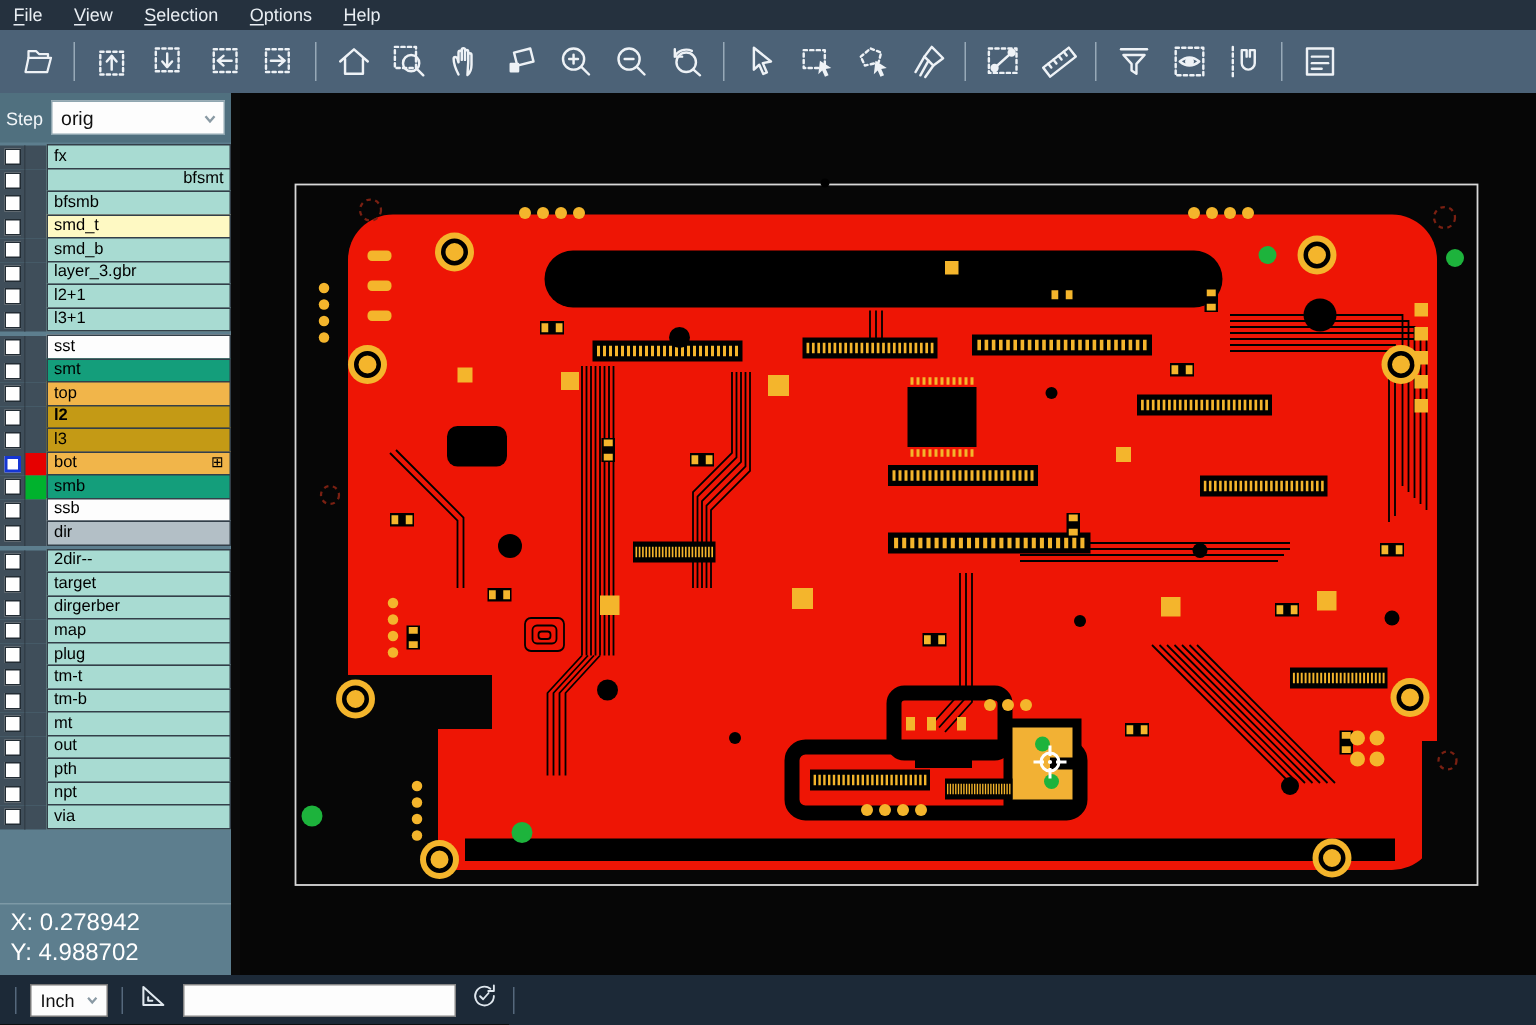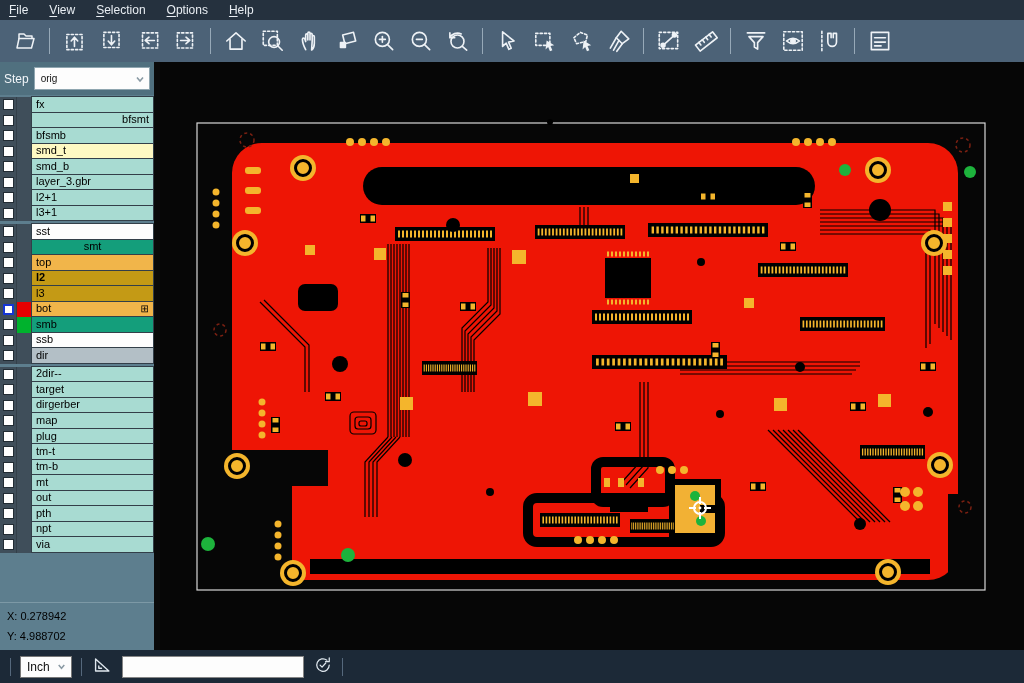--- a/index.html
+++ b/index.html
@@ -18,33 +18,33 @@
   .tb-btn{width:37px;height:36px;display:flex;align-items:center;justify-content:center;flex:none;}
   .tb-btn svg{stroke:#eef2f6;fill:none;stroke-width:1.5;stroke-linecap:round;stroke-linejoin:round;}
   .tb-sep{width:1px;height:26px;background:#97a9b8;margin:0 6px;flex:none;}
 
   
   .sidebar{position:absolute;top:62px;left:0;width:154px;height:588px;background:#5d7e8e;}
   .step-row{height:33px;display:flex;align-items:center;padding:0 4px;gap:5px;background:#50707f;
             color:#f2f6f9;font-size:12px;}
   .step-select{flex:1;height:23px;background:#fdfdfd;border:1px solid #8fa6b0;display:flex;
                align-items:center;justify-content:space-between;padding:0 2px 0 6px;color:#111;
-               font-size:10px;box-sizing:border-box;}
+               font-size:13px;box-sizing:border-box;}
   .layer-list{padding-top:2px;}
   .layer-group{margin-bottom:3px;}
   .layer-row{display:flex;align-items:stretch;height:15.5px;box-sizing:border-box;}
   .cb-cell{width:16px;flex:none;display:flex;align-items:center;justify-content:center;background:#3f4e5a;}
   .cb{width:11px;height:11px;background:#fff;border:1px solid #222c34;box-sizing:border-box;}
   .cb.sel{border:2px solid #1536d4;}
   .swatch{width:14px;flex:none;background:#3f4e5a;border-left:1px solid #333f49;}
   .label-cell{flex:1;font-size:11px;color:#000;padding:0 4px;border:1px solid #333f49;margin-top:-1px;
               display:flex;justify-content:space-between;align-items:center;line-height:13px;overflow:hidden;}
   .grid-glyph{font-size:10px;line-height:10px;color:#000;}
   .coords{position:absolute;bottom:0;left:0;right:0;height:44px;border-top:1px solid #7d99a6;
-          color:#000000;font-size:11px;padding:3px 0 0 7px;line-height:20px;background:#5d7e8e;}
+          color:#ffffff;font-size:16px;padding:3px 0 0 7px;line-height:20px;background:#5d7e8e;}
 
   
   .canvas{position:absolute;top:62px;left:160px;width:864px;height:588px;background:#060606;}
   .canvas svg{display:block;}
 
   
   .statusbar{position:absolute;bottom:0;left:0;right:0;height:33px;background:#1c2937;
              display:flex;align-items:center;gap:9px;padding-left:10px;}
   .sb-sep{width:1px;height:18px;background:#55687c;flex:none;}
   .unit-select{width:52px;height:22px;background:#fdfdfd;border:1px solid #777;display:flex;
@@ -314,21 +314,21 @@
             <div class="swatch"></div>
             <div class="label-cell" style="background: rgb(253, 253, 253);">
               <span>sst</span>
             </div>
           </div>
           <div class="layer-row">
             <div class="cb-cell">
               <div class="cb"></div>
             </div>
             <div class="swatch"></div>
-            <div class="label-cell" style="background: rgb(20, 158, 123); justify-content: center;">
+            <div class="label-cell" style="background: rgb(20, 158, 123);">
               <span>smt</span>
             </div>
           </div>
           <div class="layer-row">
             <div class="cb-cell">
               <div class="cb"></div>
             </div>
             <div class="swatch"></div>
             <div class="label-cell" style="background: rgb(241, 181, 74);">
               <span>top</span>

